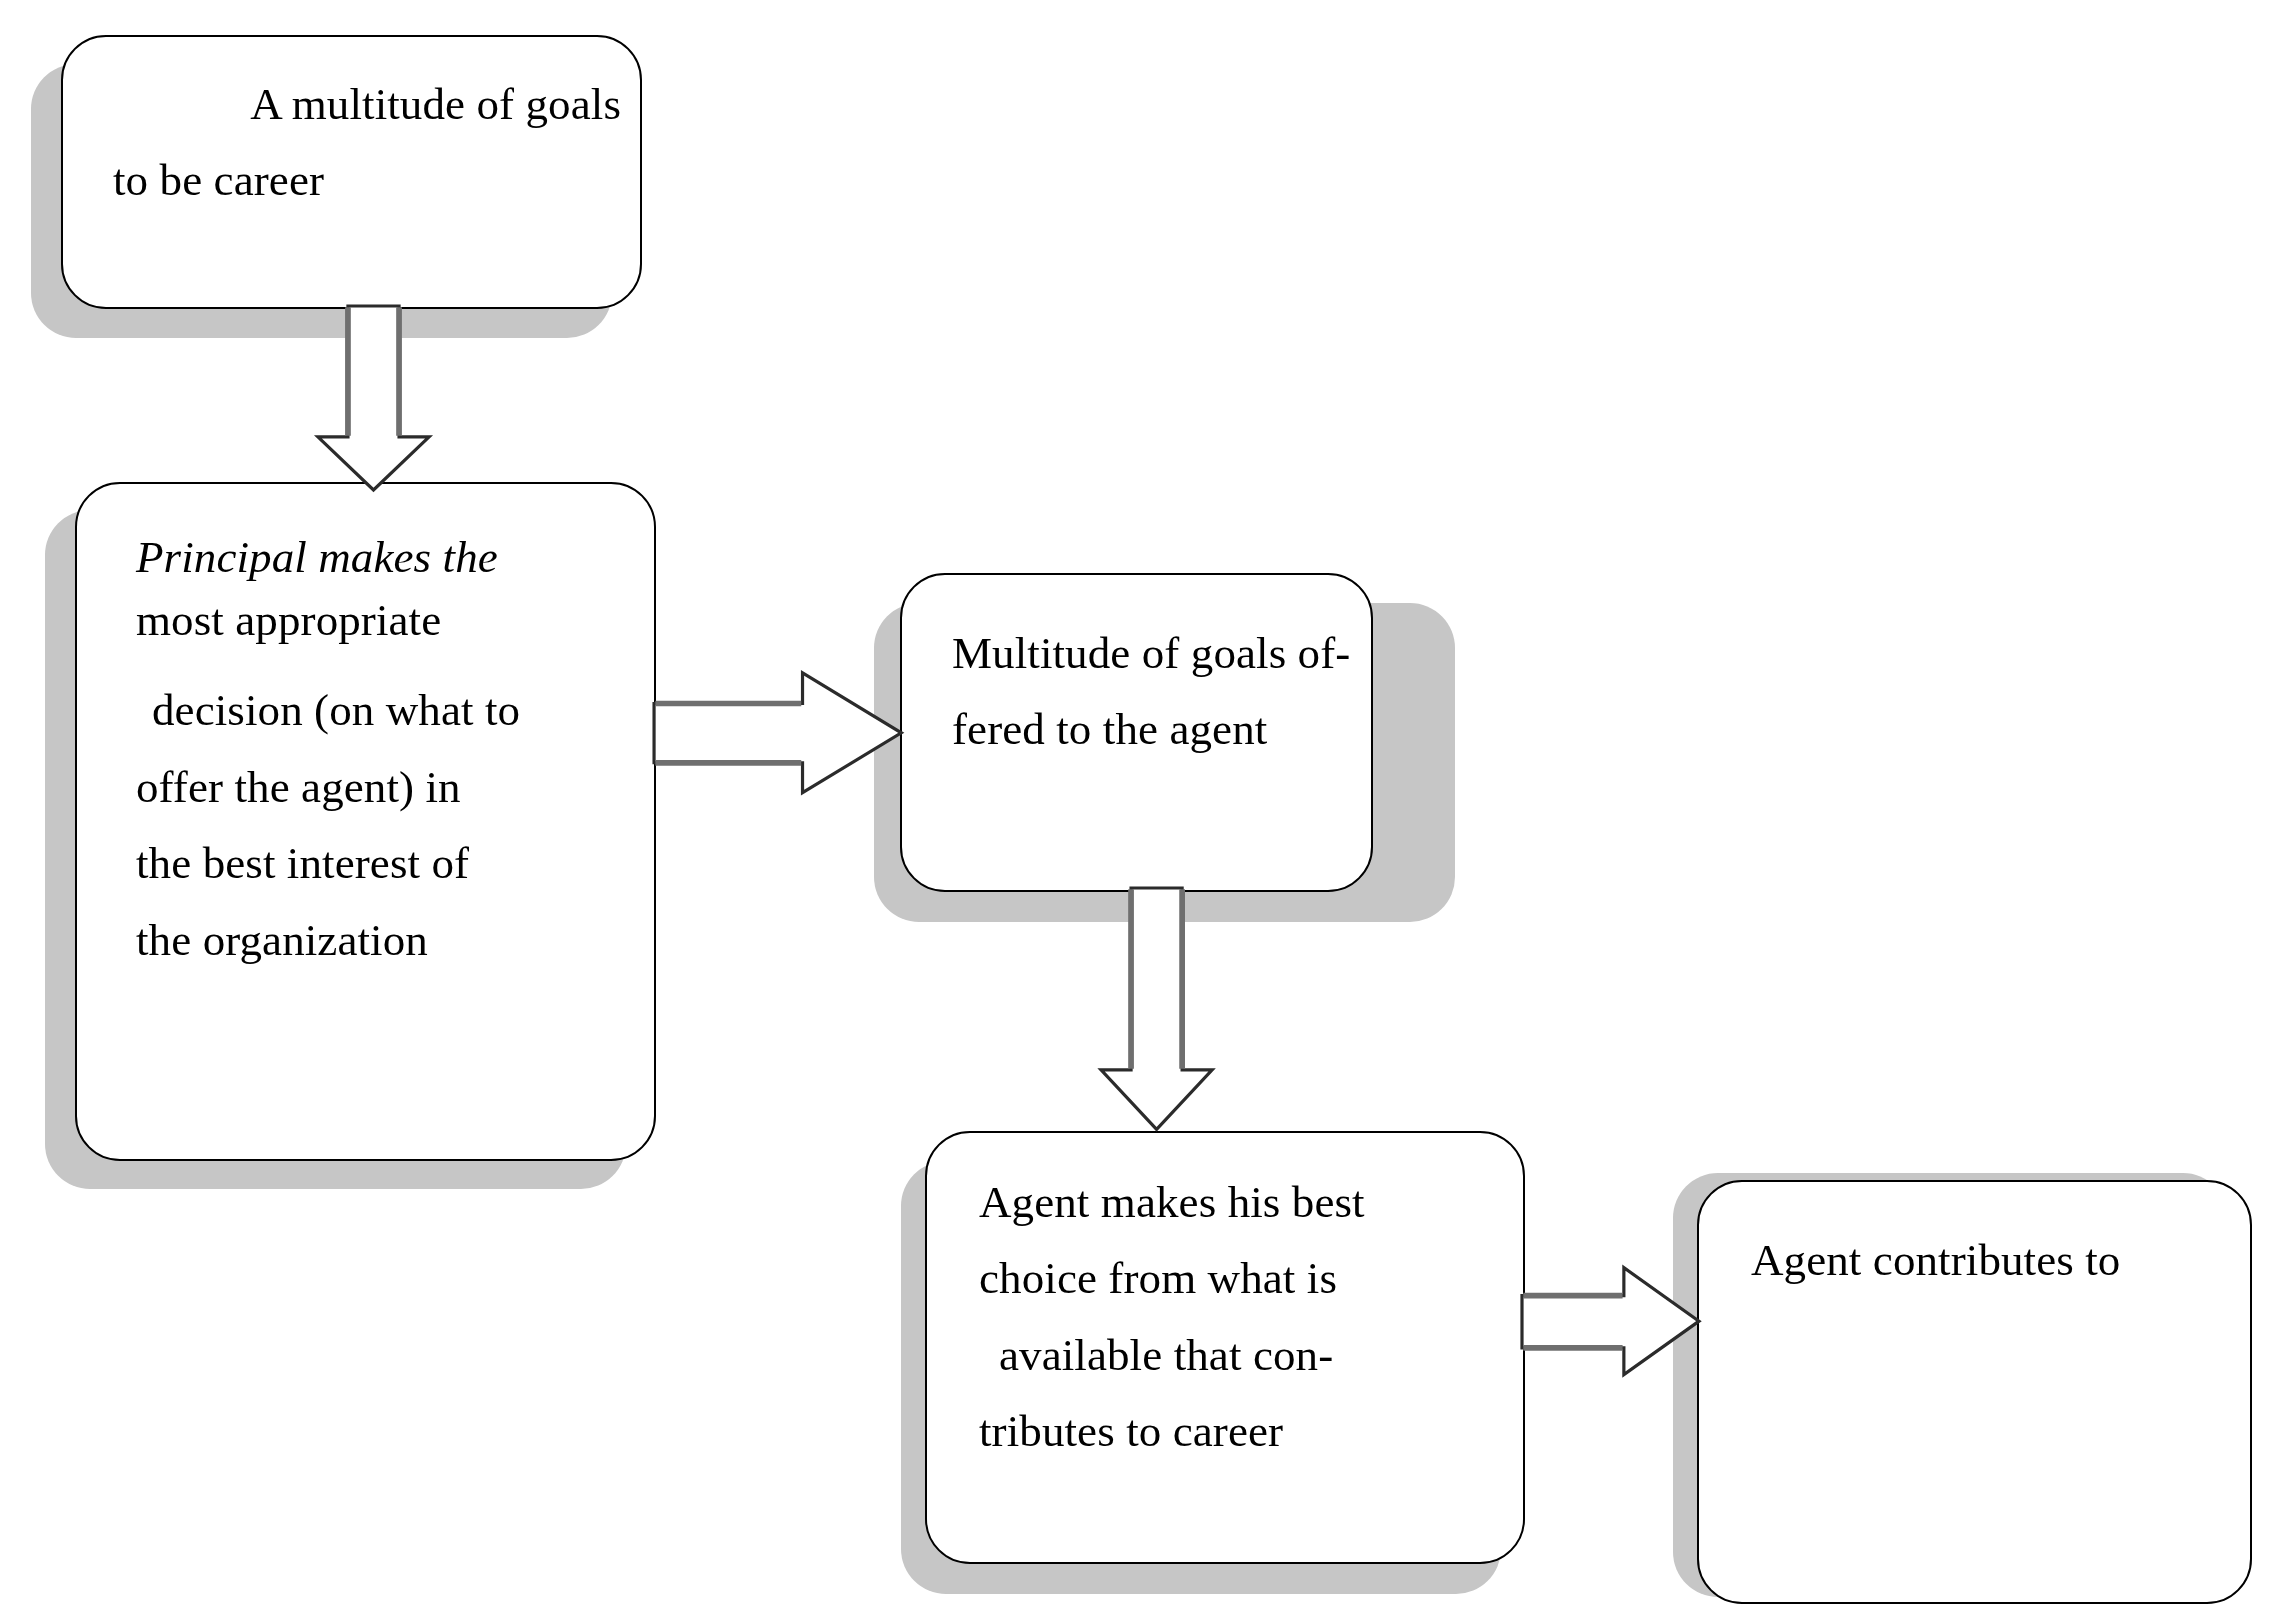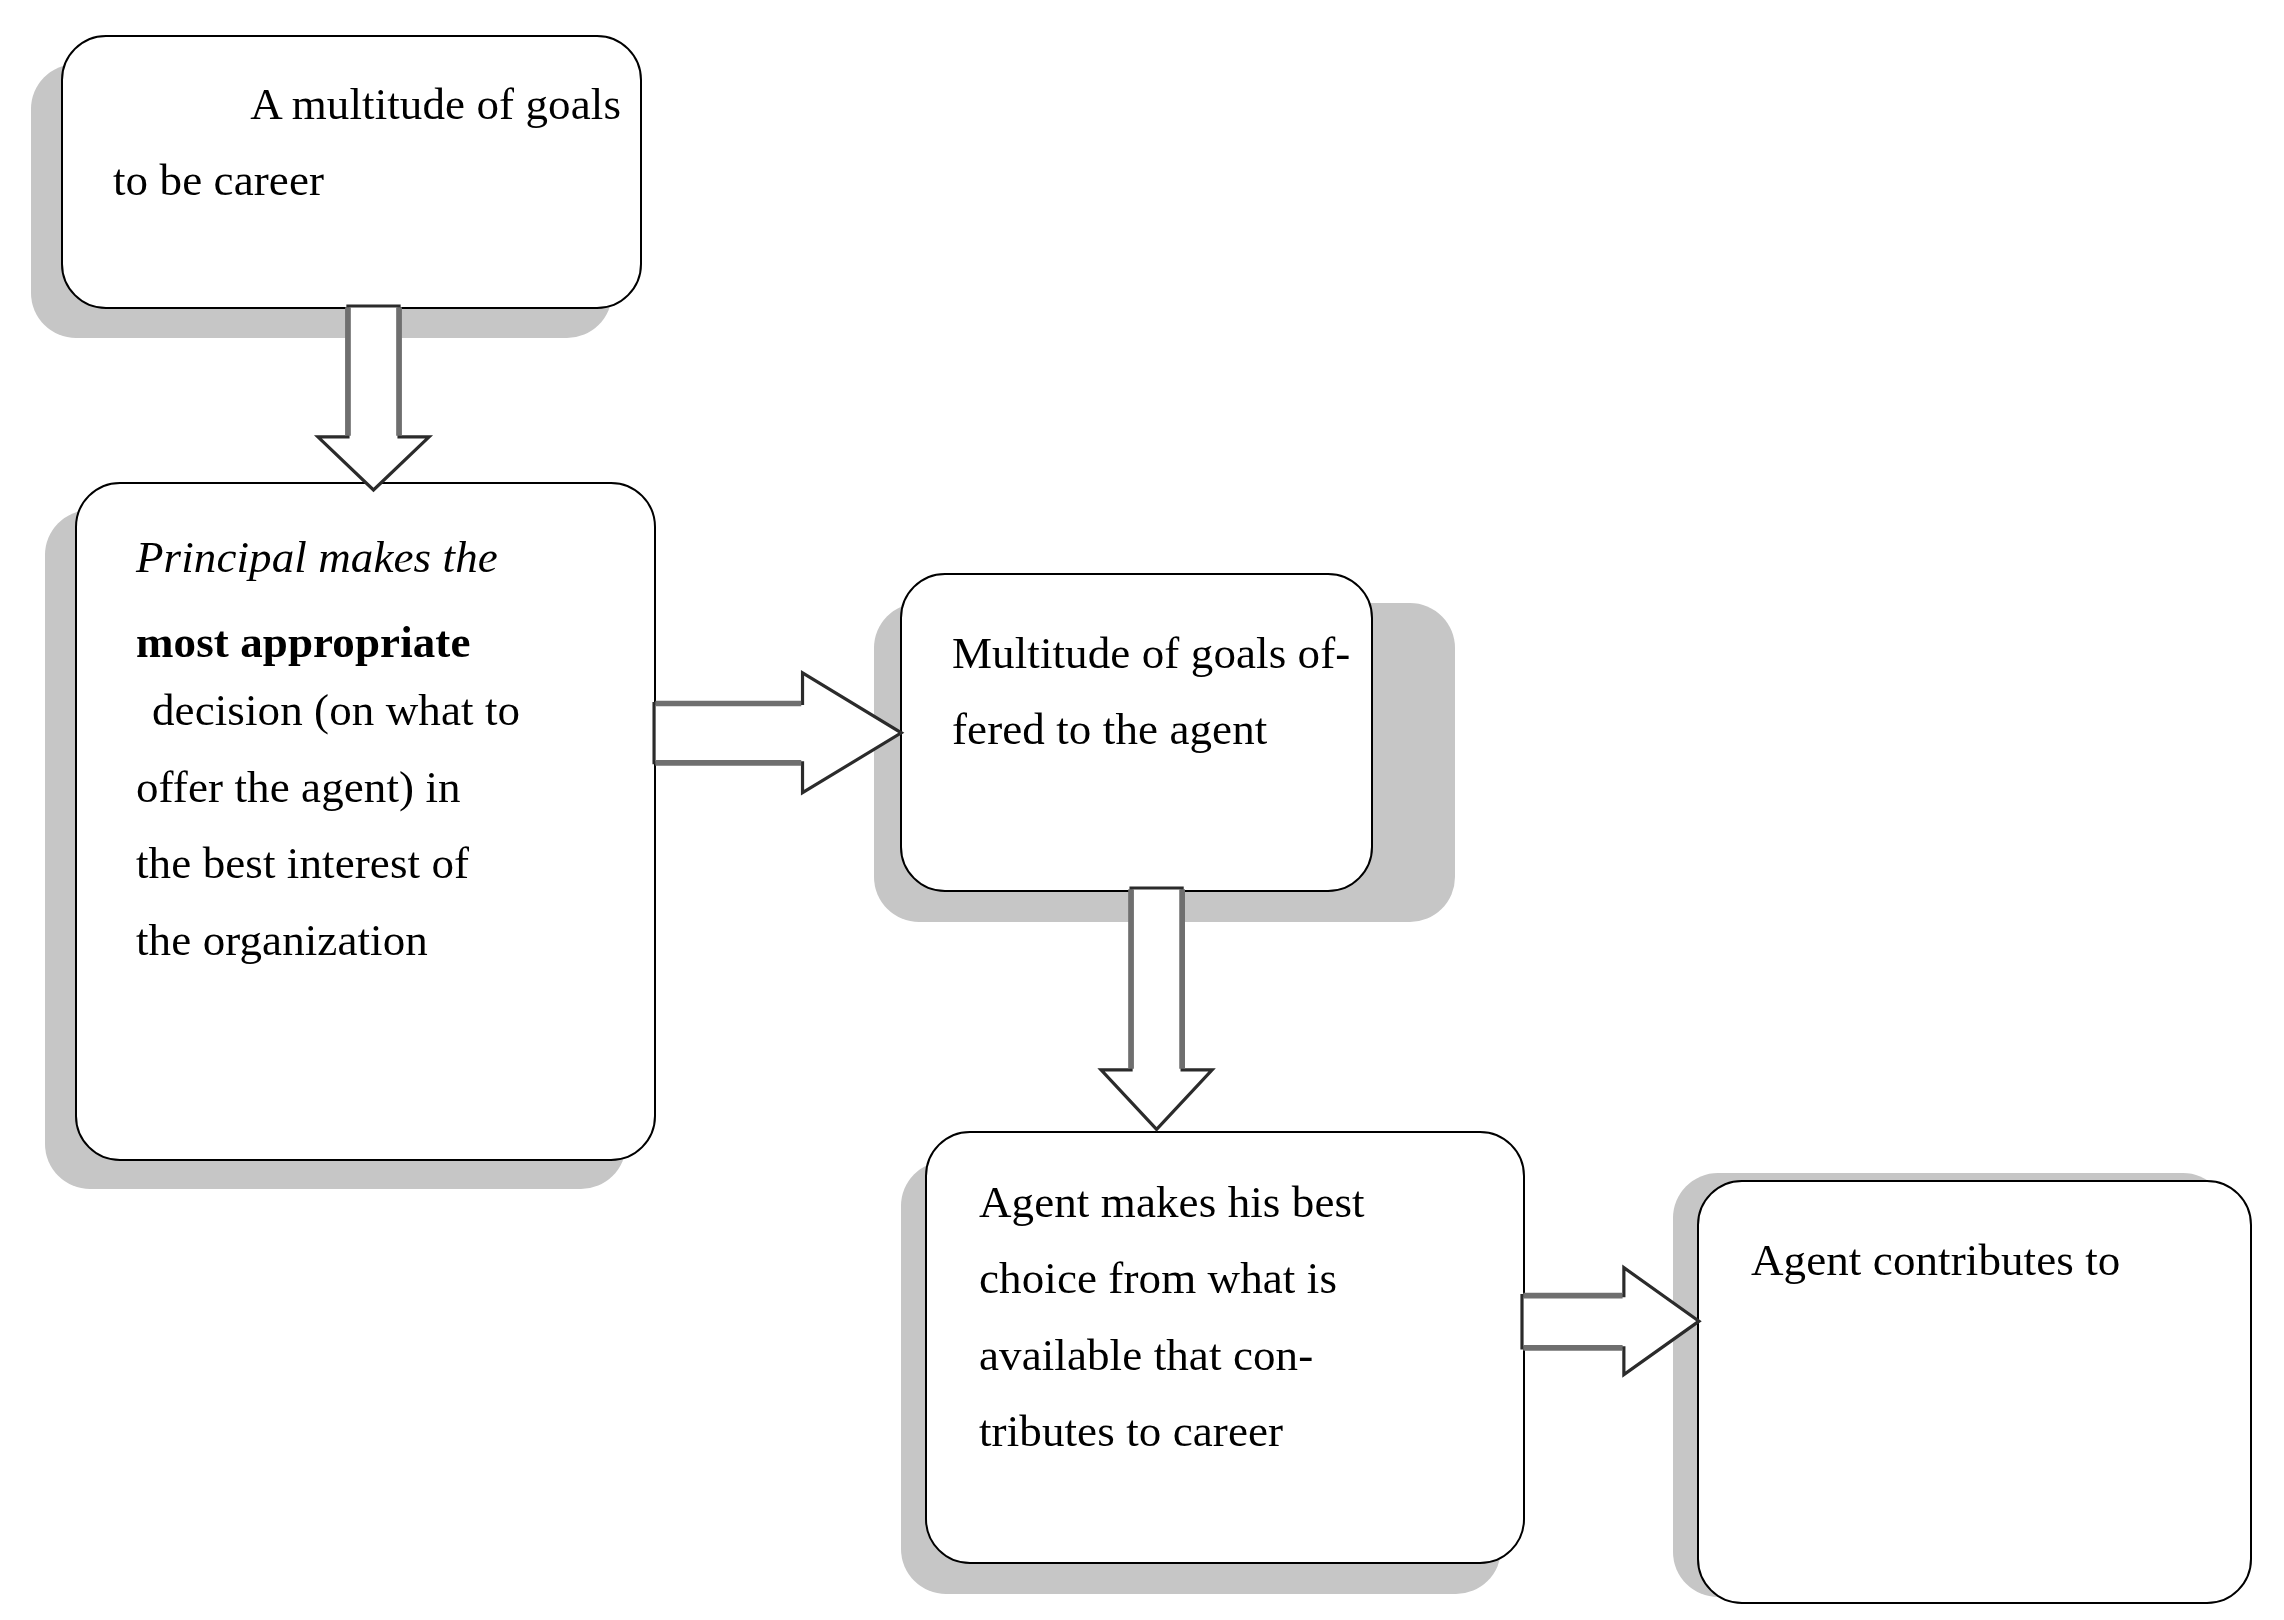--- a/index.html
+++ b/index.html
@@ -72,21 +72,21 @@
 
   <svg class="arrow-svg" style="left:300px; top:306px; width:147px; height:198px;" viewBox="0 0 230 310">
     <polygon class="arrow-body" points="75,0 75,205 28,205 115,288 202,205 155,205 155,0"></polygon>
     <path class="arrow-shaft-line" d="M75,2 L75,203"></path>
     <path class="arrow-shaft-line" d="M155,2 L155,203"></path>
   </svg>
 
   <div class="node-shadow" style="left:45px; top:510px; width:581px; height:679px;"></div>
   <div class="node" style="left:75px; top:482px; width:581px; height:679px;">
     <div class="node-text just" style="top:35px; padding-left:59px; padding-right:45px;font-style:italic;">Principal  makes  the</div>
-    <div class="node-text just" style="top:120px; padding-left:59px; padding-right:45px;font-weight:bold;">most    appropriate</div>
+    <div class="node-text just" style="top:98px; padding-left:59px; padding-right:45px;">most    appropriate</div>
     <div class="node-text just" style="top:188px; padding-left:75px; padding-right:45px;">decision (on what to</div>
     <div class="node-text just" style="top:265px; padding-left:59px; padding-right:45px;">offer  the  agent)  in</div>
     <div class="node-text just" style="top:341px; padding-left:59px; padding-right:45px;">the  best  interest  of</div>
     <div class="node-text just" style="top:418px; padding-left:59px; padding-right:45px;">the organization</div>
   </div>
 
   <svg class="arrow-svg" style="left:654px; top:664px; width:255px; height:137px;" viewBox="0 0 400 215">
     <polygon class="arrow-body" points="0,62 233,62 233,14 388,108 233,202 233,155 0,155"></polygon>
     <path class="arrow-shaft-line" d="M2,62 L231,62"></path>
     <path class="arrow-shaft-line" d="M2,155 L231,155"></path>
@@ -101,21 +101,21 @@
   <svg class="arrow-svg" style="left:1085px; top:888px; width:147px; height:249px;" viewBox="0 0 230 390">
     <polygon class="arrow-body" points="72,0 72,285 25,285 112,378 199,285 152,285 152,0"></polygon>
     <path class="arrow-shaft-line" d="M72,2 L72,283"></path>
     <path class="arrow-shaft-line" d="M152,2 L152,283"></path>
   </svg>
 
   <div class="node-shadow" style="left:901px; top:1161px; width:600px; height:433px;"></div>
   <div class="node" style="left:925px; top:1131px; width:600px; height:433px;">
     <div class="node-text just" style="top:31px; padding-left:52px; padding-right:46px;">Agent makes his best</div>
     <div class="node-text just" style="top:107px; padding-left:52px; padding-right:46px;">choice  from  what  is</div>
-    <div class="node-text just" style="top:184px; padding-left:52px; padding-right:38px;">available    that    con-</div>
+    <div class="node-text just" style="top:184px; padding-left:52px; padding-right:38px;margin-left:20px;">available    that    con-</div>
     <div class="node-text just" style="top:260px; padding-left:52px; padding-right:26px;">tributes to career</div>
   </div>
 
   <svg class="arrow-svg" style="left:1522px; top:1247px; width:191px; height:147px;" viewBox="0 0 300 230">
     <polygon class="arrow-body" points="0,76 160,76 160,32 278,116 160,200 160,158 0,158"></polygon>
     <path class="arrow-shaft-line" d="M2,76 L158,76"></path>
     <path class="arrow-shaft-line" d="M2,158 L158,158"></path>
   </svg>
 
   <div class="node-shadow" style="left:1673px; top:1173px; width:555px; height:424px;"></div>

